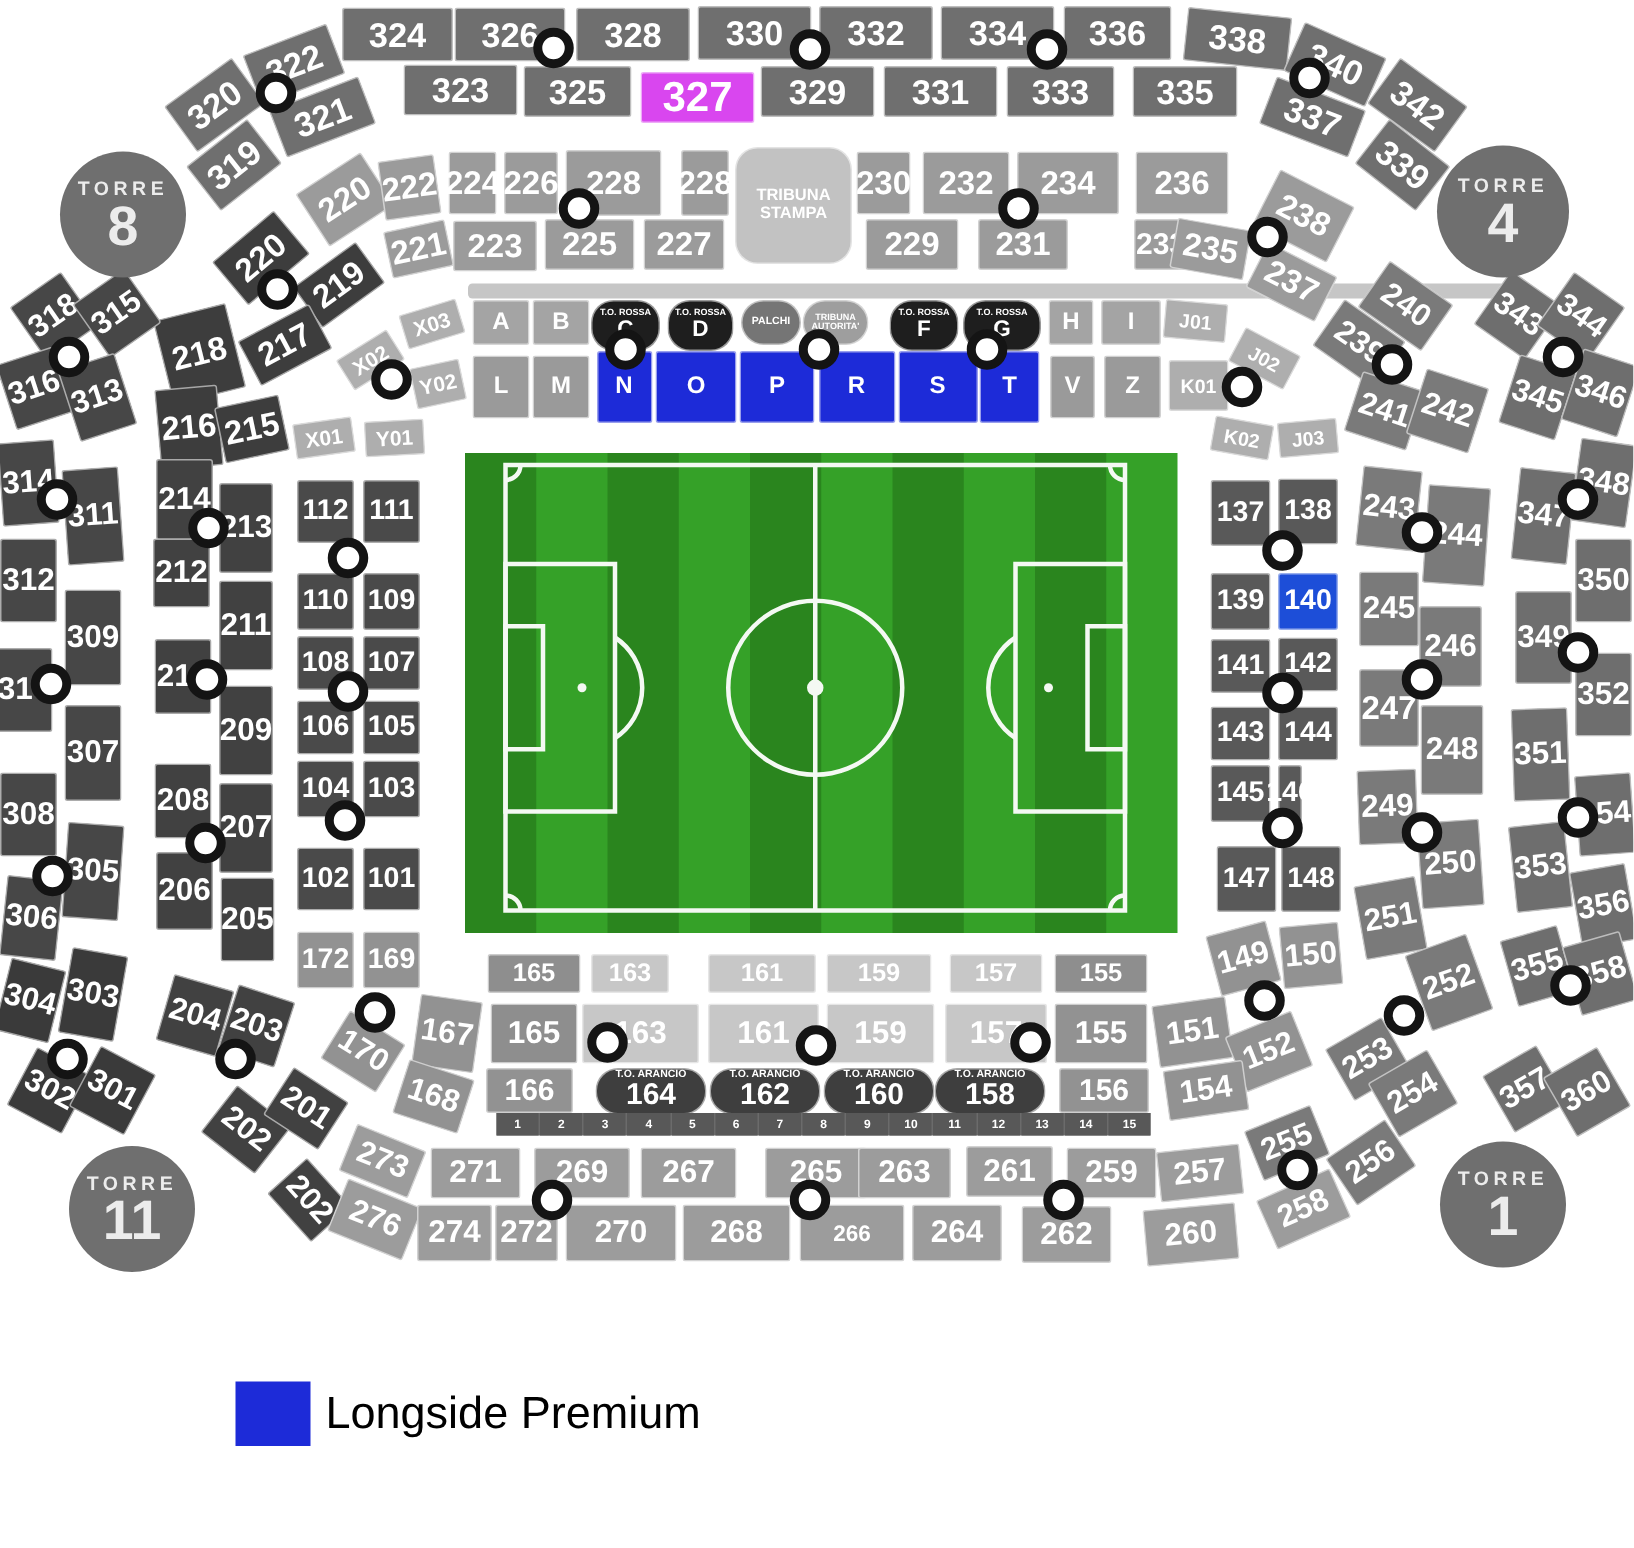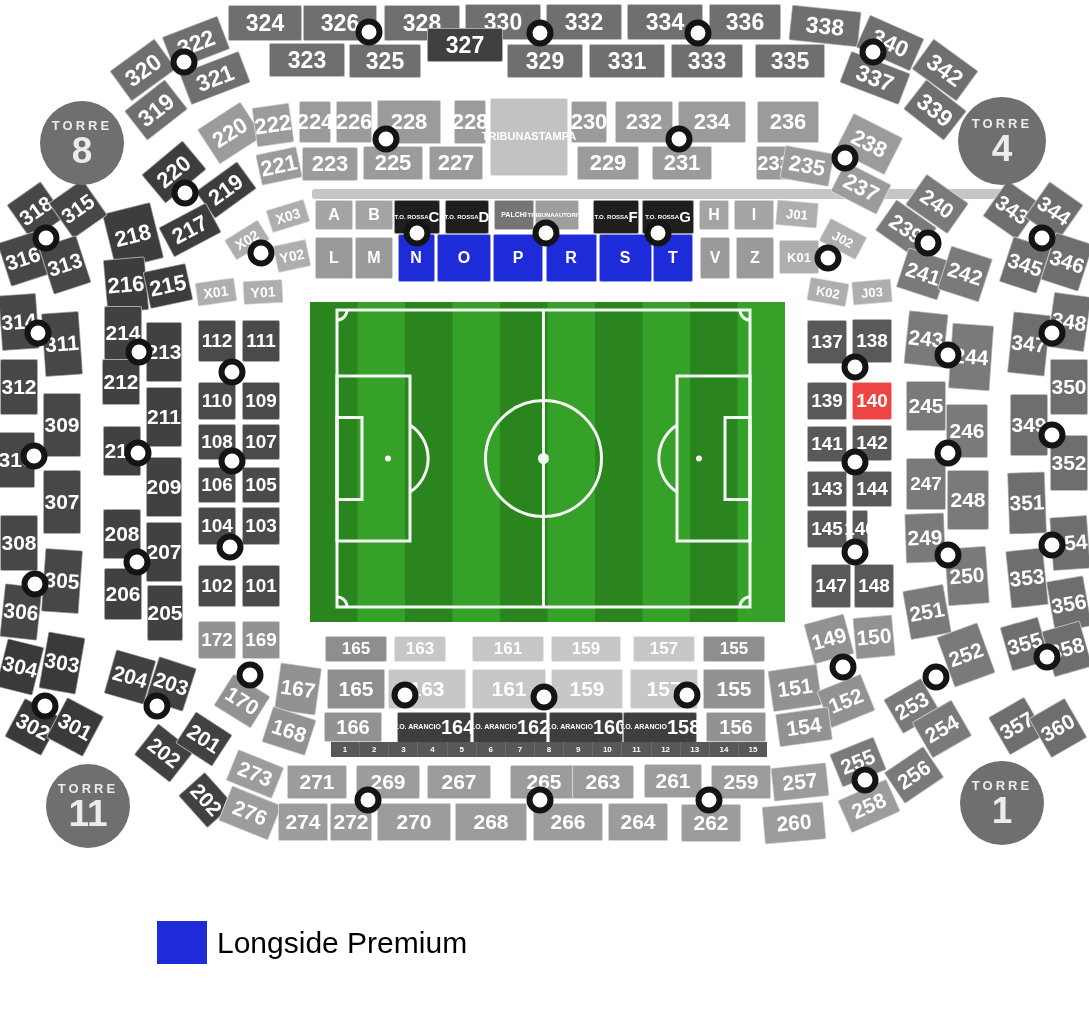--- a/index.html
+++ b/index.html
@@ -1,21 +1,21 @@
 <!DOCTYPE html>
 <html><head>
 <meta charset="utf-8">
 <style>
   html,body{margin:0;padding:0;background:#fff;}
   #stage{position:relative;width:1089px;height:1032px;background:#fff;overflow:hidden;
          font-family:"Liberation Sans", sans-serif;}
   .sec{position:absolute;display:flex;align-items:center;justify-content:center;
        color:#fff;font-weight:bold;box-sizing:border-box;
        border:1px solid rgba(255,255,255,.55);border-radius:2px;text-align:center;}
-  .sec.stacked{flex-direction:row;line-height:1.05;}
+  .sec.stacked{flex-direction:column;line-height:1.05;border-radius:15px;}
   .sec .tline{display:block;white-space:nowrap;}
   .mk{position:absolute;width:15px;height:15px;background:#fff;border:6px solid #141414;
       border-radius:50%;transform:translate(-50%,-50%);box-sizing:content-box;}
   .tower{position:absolute;border-radius:50%;display:flex;flex-direction:column;
          align-items:center;justify-content:center;color:#ececec;font-weight:bold;}
   .tower .tw{font-size:13px;letter-spacing:3px;}
   .tower .tn{font-size:37px;line-height:.95;}
   .strip{position:absolute;display:flex;gap:1px;align-items:stretch;}
   .strip .cell{flex:1;display:flex;align-items:center;justify-content:center;
                color:#fff;font-size:8px;font-weight:bold;}
@@ -39,21 +39,21 @@
       <div class="sec" style="left: 546px; top: 4px; width: 76px; height: 36px; background: rgb(111, 111, 111); font-size: 23px;">332</div>
       <div class="sec" style="left: 627px; top: 4px; width: 76px; height: 36px; background: rgb(111, 111, 111); font-size: 23px;">334</div>
       <div class="sec" style="left: 709px; top: 4px; width: 72px; height: 36px; background: rgb(111, 111, 111); font-size: 23px;">336</div>
       <div class="sec" style="left: 790px; top: 8px; width: 70px; height: 36px; background: rgb(111, 111, 111); transform: rotate(6deg); font-size: 23px;">338</div>
       <div class="sec" style="left: 860px; top: 25px; width: 60px; height: 36px; background: rgb(111, 111, 111); transform: rotate(24deg); font-size: 23px;">340</div>
       <div class="sec" style="left: 115px; top: 51px; width: 56px; height: 38px; background: rgb(111, 111, 111); transform: rotate(-36deg); font-size: 23px;">320</div>
       <div class="sec" style="left: 917px; top: 51px; width: 56px; height: 38px; background: rgb(111, 111, 111); transform: rotate(36deg); font-size: 23px;">342</div>
       <div class="sec" style="left: 183px; top: 61px; width: 64px; height: 34px; background: rgb(111, 111, 111); transform: rotate(-21deg); font-size: 23px;">321</div>
       <div class="sec" style="left: 269px; top: 43px; width: 76px; height: 34px; background: rgb(111, 111, 111); font-size: 23px;">323</div>
       <div class="sec" style="left: 349px; top: 44px; width: 72px; height: 34px; background: rgb(111, 111, 111); font-size: 23px;">325</div>
-      <div class="sec" style="left: 427px; top: 28px; width: 76px; height: 34px; background: #404040; font-size: 23px;">327</div>
+      <div class="sec" style="left: 427px; top: 48px; width: 76px; height: 34px; background: #d946ef; font-size: 28px;">327</div>
       <div class="sec" style="left: 507px; top: 44px; width: 76px; height: 34px; background: rgb(111, 111, 111); font-size: 23px;">329</div>
       <div class="sec" style="left: 589px; top: 44px; width: 76px; height: 34px; background: rgb(111, 111, 111); font-size: 23px;">331</div>
       <div class="sec" style="left: 671px; top: 44px; width: 72px; height: 34px; background: rgb(111, 111, 111); font-size: 23px;">333</div>
       <div class="sec" style="left: 755px; top: 44px; width: 70px; height: 34px; background: rgb(111, 111, 111); font-size: 23px;">335</div>
       <div class="sec" style="left: 843px; top: 61px; width: 64px; height: 34px; background: rgb(111, 111, 111); transform: rotate(21deg); font-size: 23px;">337</div>
       <div class="sec" style="left: 130px; top: 91px; width: 52px; height: 38px; background: rgb(111, 111, 111); transform: rotate(-38deg); font-size: 23px;">319</div>
       <div class="sec" style="left: 909px; top: 91px; width: 52px; height: 38px; background: rgb(111, 111, 111); transform: rotate(38deg); font-size: 23px;">339</div>
       <div class="sec" style="left: 204px; top: 112px; width: 52px; height: 42px; background: rgb(155, 155, 155); transform: rotate(-33deg); font-size: 22px;">220</div>
       <div class="sec" style="left: 254px; top: 105px; width: 38px; height: 40px; background: rgb(155, 155, 155); transform: rotate(-8deg); font-size: 22px;">222</div>
       <div class="sec" style="left: 299px; top: 101px; width: 32px; height: 42px; background: rgb(155, 155, 155); font-size: 22px;">224</div>
@@ -144,38 +144,38 @@
       <div class="sec" style="left: 852px; top: 280px; width: 40px; height: 24px; background: rgb(174, 174, 174); transform: rotate(-5deg); font-size: 13px;">J03</div>
       <div class="sec" style="left: 397.5px; top: 234px; width: 37px; height: 48px; background: rgb(29, 43, 216); font-size: 16px;">N</div>
       <div class="sec" style="left: 437px; top: 234px; width: 54px; height: 48px; background: rgb(29, 43, 216); font-size: 16px;">O</div>
       <div class="sec" style="left: 493px; top: 234px; width: 50px; height: 48px; background: rgb(29, 43, 216); font-size: 16px;">P</div>
       <div class="sec" style="left: 545.5px; top: 234px; width: 51px; height: 48px; background: rgb(29, 43, 216); font-size: 16px;">R</div>
       <div class="sec" style="left: 598.5px; top: 234px; width: 53px; height: 48px; background: rgb(29, 43, 216); font-size: 16px;">S</div>
       <div class="sec" style="left: 653px; top: 234px; width: 40px; height: 48px; background: rgb(29, 43, 216); font-size: 16px;">T</div>
       <div class="sec" style="left: 807px; top: 320px; width: 40px; height: 44px; background: rgb(89, 89, 89); font-size: 19px;">137</div>
       <div class="sec" style="left: 852px; top: 319px; width: 40px; height: 44px; background: rgb(89, 89, 89); font-size: 19px;">138</div>
       <div class="sec" style="left: 807px; top: 382px; width: 40px; height: 38px; background: rgb(89, 89, 89); font-size: 19px;">139</div>
-      <div class="sec" style="left: 852px; top: 382px; width: 40px; height: 38px; background: #ef4444; font-size: 19px;">140</div>
+      <div class="sec" style="left: 852px; top: 382px; width: 40px; height: 38px; background: #1d4ed8; font-size: 19px;">140</div>
       <div class="sec" style="left: 807px; top: 426px; width: 40px; height: 36px; background: rgb(89, 89, 89); font-size: 19px;">141</div>
       <div class="sec" style="left: 852px; top: 425px; width: 40px; height: 36px; background: rgb(89, 89, 89); font-size: 19px;">142</div>
       <div class="sec" style="left: 807px; top: 471px; width: 40px; height: 36px; background: rgb(89, 89, 89); font-size: 19px;">143</div>
       <div class="sec" style="left: 852px; top: 471px; width: 40px; height: 36px; background: rgb(89, 89, 89); font-size: 19px;">144</div>
       <div class="sec" style="left: 807px; top: 510px; width: 40px; height: 38px; background: rgb(89, 89, 89); font-size: 19px;">145</div>
       <div class="sec" style="left: 852px; top: 510px; width: 16px; height: 38px; background: rgb(89, 89, 89); font-size: 19px;">146</div>
       <div class="sec" style="left: 811px; top: 564px; width: 40px; height: 44px; background: rgb(89, 89, 89); font-size: 19px;">147</div>
       <div class="sec" style="left: 854px; top: 564px; width: 40px; height: 44px; background: rgb(89, 89, 89); font-size: 19px;">148</div>
       <div class="sec" style="left: 881px; top: 210px; width: 50px; height: 38px; background: rgb(122, 122, 122); transform: rotate(35deg); font-size: 21px;">239</div>
       <div class="sec" style="left: 911px; top: 185px; width: 52px; height: 38px; background: rgb(122, 122, 122); transform: rotate(35deg); font-size: 21px;">240</div>
       <div class="sec" style="left: 901px; top: 253px; width: 44px; height: 42px; background: rgb(122, 122, 122); transform: rotate(18deg); font-size: 21px;">241</div>
       <div class="sec" style="left: 943px; top: 251px; width: 44px; height: 46px; background: rgb(122, 122, 122); transform: rotate(18deg); font-size: 21px;">242</div>
       <div class="sec" style="left: 906px; top: 312px; width: 40px; height: 54px; background: rgb(122, 122, 122); transform: rotate(6deg); font-size: 21px;">243</div>
       <div class="sec" style="left: 950px; top: 324px; width: 42px; height: 66px; background: rgb(122, 122, 122); transform: rotate(4deg); font-size: 21px;">244</div>
       <div class="sec" style="left: 906px; top: 381px; width: 40px; height: 50px; background: rgb(122, 122, 122); font-size: 21px;">245</div>
       <div class="sec" style="left: 946px; top: 404px; width: 42px; height: 54px; background: rgb(122, 122, 122); font-size: 21px;">246</div>
-      <div class="sec" style="left: 906px; top: 446px; width: 40px; height: 52px; background: rgb(122, 122, 122); font-size: 19px; margin-top: 12px;">247</div>
+      <div class="sec" style="left: 906px; top: 446px; width: 40px; height: 52px; background: rgb(122, 122, 122); font-size: 22px;">247</div>
       <div class="sec" style="left: 947px; top: 470px; width: 42px; height: 60px; background: rgb(122, 122, 122); font-size: 21px;">248</div>
       <div class="sec" style="left: 905px; top: 513px; width: 40px; height: 50px; background: rgb(122, 122, 122); transform: rotate(-2deg); font-size: 21px;">249</div>
       <div class="sec" style="left: 946px; top: 547px; width: 42px; height: 58px; background: rgb(122, 122, 122); transform: rotate(-4deg); font-size: 21px;">250</div>
       <div class="sec" style="left: 906px; top: 587px; width: 42px; height: 50px; background: rgb(122, 122, 122); transform: rotate(-10deg); font-size: 21px;">251</div>
       <div class="sec" style="left: 944px; top: 628px; width: 44px; height: 54px; background: rgb(122, 122, 122); transform: rotate(-20deg); font-size: 21px;">252</div>
       <div class="sec" style="left: 890px; top: 686px; width: 44px; height: 40px; background: rgb(122, 122, 122); transform: rotate(-30deg); font-size: 21px;">253</div>
       <div class="sec" style="left: 919px; top: 708px; width: 46px; height: 42px; background: rgb(122, 122, 122); transform: rotate(-30deg); font-size: 21px;">254</div>
       <div class="sec" style="left: 834px; top: 744px; width: 48px; height: 36px; background: rgb(122, 122, 122); transform: rotate(-22deg); font-size: 21px;">255</div>
       <div class="sec" style="left: 890px; top: 756px; width: 48px; height: 38px; background: rgb(122, 122, 122); transform: rotate(-34deg); font-size: 21px;">256</div>
       <div class="sec" style="left: 991px; top: 188px; width: 42px; height: 44px; background: rgb(110, 110, 110); transform: rotate(35deg); font-size: 21px;">343</div>
@@ -226,21 +226,21 @@
       <div class="sec" style="left: 498px; top: 765px; width: 68px; height: 34px; background: rgb(156, 156, 156); font-size: 21px; margin-left: 12px;">265</div>
       <div class="sec" style="left: 572px; top: 765px; width: 62px; height: 34px; background: rgb(156, 156, 156); font-size: 21px;">263</div>
       <div class="sec" style="left: 644px; top: 764px; width: 58px; height: 34px; background: rgb(156, 156, 156); font-size: 21px;">261</div>
       <div class="sec" style="left: 711px; top: 765px; width: 60px; height: 34px; background: rgb(156, 156, 156); font-size: 21px;">259</div>
       <div class="sec" style="left: 772px; top: 765px; width: 56px; height: 34px; background: rgb(156, 156, 156); transform: rotate(-6deg); font-size: 21px;">257</div>
       <div class="sec" style="left: 223px; top: 794px; width: 54px; height: 38px; background: rgb(156, 156, 156); transform: rotate(22deg); font-size: 21px;">276</div>
       <div class="sec" style="left: 278px; top: 803px; width: 50px; height: 38px; background: rgb(156, 156, 156); font-size: 21px;">274</div>
       <div class="sec" style="left: 330px; top: 803px; width: 42px; height: 38px; background: rgb(156, 156, 156); font-size: 21px;">272</div>
       <div class="sec" style="left: 377px; top: 803px; width: 74px; height: 38px; background: rgb(156, 156, 156); font-size: 21px;">270</div>
       <div class="sec" style="left: 455px; top: 803px; width: 72px; height: 38px; background: rgb(156, 156, 156); font-size: 21px;">268</div>
-      <div class="sec" style="left: 533px; top: 803px; width: 70px; height: 38px; background: rgb(156, 156, 156); font-size: 21px;">266</div>
+      <div class="sec" style="left: 533px; top: 803px; width: 70px; height: 38px; background: rgb(156, 156, 156); font-size: 15px;">266</div>
       <div class="sec" style="left: 608px; top: 803px; width: 60px; height: 38px; background: rgb(156, 156, 156); font-size: 21px;">264</div>
       <div class="sec" style="left: 681px; top: 804px; width: 60px; height: 38px; background: rgb(156, 156, 156); font-size: 21px;">262</div>
       <div class="sec" style="left: 763px; top: 804px; width: 62px; height: 38px; background: rgb(156, 156, 156); transform: rotate(-5deg); font-size: 21px;">260</div>
       <div class="sec" style="left: 842px; top: 788px; width: 54px; height: 36px; background: rgb(156, 156, 156); transform: rotate(-24deg); font-size: 21px;">258</div>
       <div class="sec stacked" style="left: 394px; top: 200px; width: 46px; height: 34px; background: rgb(30, 30, 30);">
         <span class="tline" style="font-size: 6px;">T.O. ROSSA</span>
         <span class="tline" style="font-size: 15px;">C</span>
       </div>
       <div class="sec stacked" style="left: 445px; top: 200px; width: 44px; height: 34px; background: rgb(30, 30, 30);">
         <span class="tline" style="font-size: 6px;">T.O. ROSSA</span>

